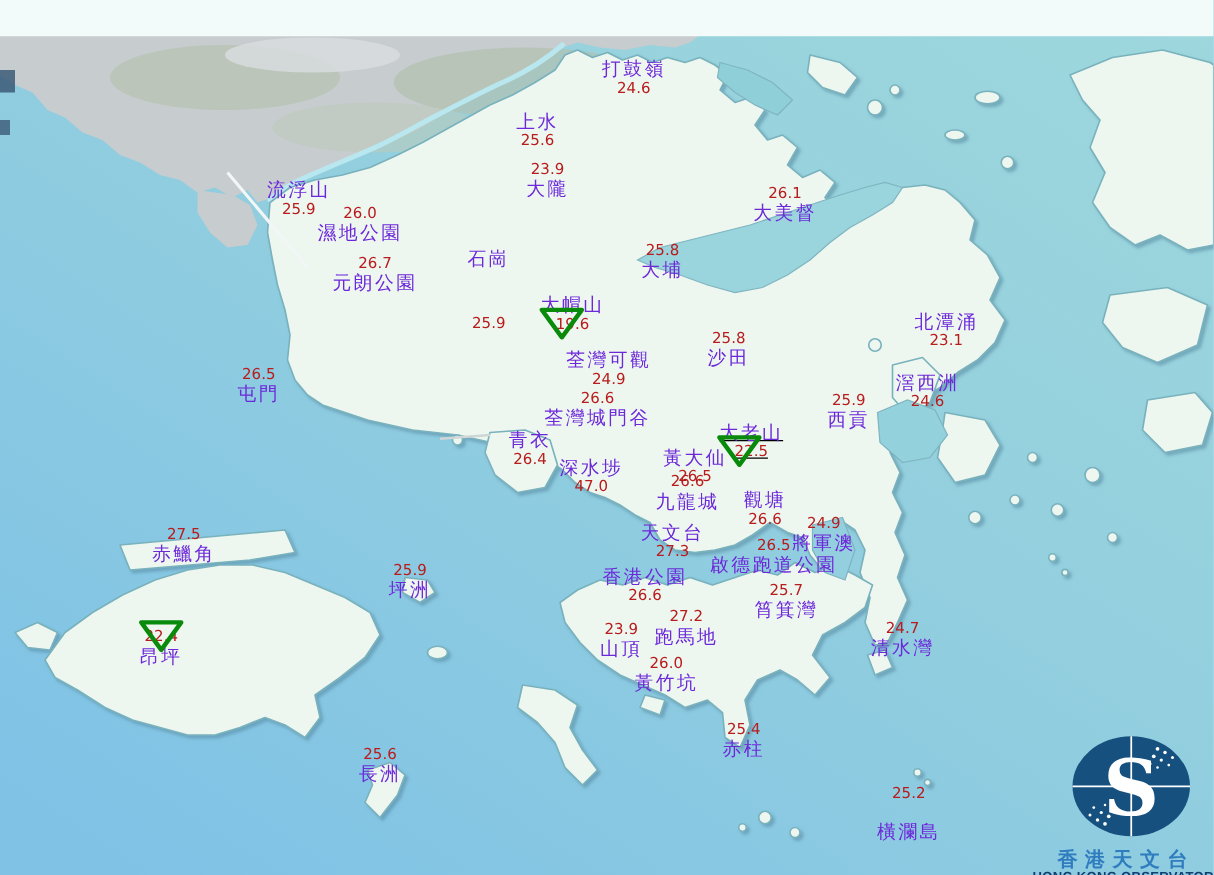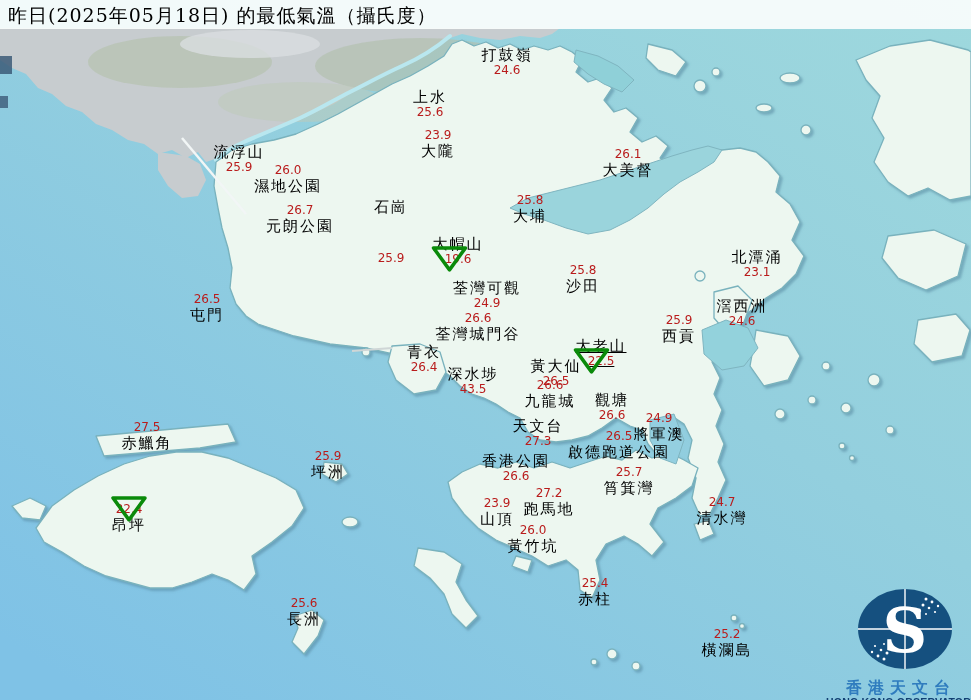--- a/index.html
+++ b/index.html
@@ -9,21 +9,21 @@
   #title-bar{position:absolute;left:0;top:0;width:971px;height:29px;
              background:rgba(250,253,252,0.93);}
   #map-title{position:absolute;left:8px;top:3px;font-family:"DejaVu Serif",serif;
              font-size:19px;color:#000;letter-spacing:1px;white-space:nowrap;}
   .station{position:absolute;transform:translateX(-50%);display:flex;
            flex-direction:column;align-items:center;white-space:nowrap;
            text-align:center;}
   .station .val{display:block;font-family:"DejaVu Sans",sans-serif;font-size:12px;
                 line-height:15px;height:15px;color:#b91c1c;position:relative;}
   .station .nm{display:block;font-family:"DejaVu Serif",serif;font-size:15px;
-               line-height:16px;height:16px;color:#000000;letter-spacing:2px;}
+               line-height:16px;height:16px;color:#6d28d9;letter-spacing:2px;}
   .tri{position:absolute;left:50%;top:50%;pointer-events:none;}
   #logo{position:absolute;left:826px;top:583px;width:150px;text-align:center;}
   #logo-zh{font-family:"DejaVu Serif",serif;font-size:16px;font-weight:bold;
            color:#2f7cbe;letter-spacing:6px;line-height:16px;margin-top:1px;}
   #logo-en{font-family:"Liberation Sans",sans-serif;font-size:10.5px;font-weight:bold;
            color:#123f72;letter-spacing:0.2px;line-height:12px;white-space:nowrap;}
 </style>
 </head>
 <body>
 
@@ -128,21 +128,20 @@
       <path fill="#8fd0d8" d="M576,50 L598,56 L618,66 L634,80 L622,92 L604,84 L588,74 L574,62 Z"></path>
       <path fill="#93d2dc" d="M702,330 L726,320 L748,328 L758,348 L744,366 L722,370 L704,354 Z"></path>
       <path fill="#94cfe0" d="M650,420 L674,414 L684,440 L676,464 L660,458 L650,440 Z"></path>
     </g>
 
     <line x1="182" y1="138" x2="246" y2="214" stroke="#f2f6f6" stroke-width="2.5"></line>
     <line x1="352" y1="351" x2="392" y2="348" stroke="#cfd6d6" stroke-width="2"></line>
   </svg>
 
   <div id="title-bar"></div>
-  <div id="map-title">昨日(2025年05月18日) 的最低氣溫（攝氏度）</div>
 
   <div id="stations">
       <div class="station" style="left: 507px; top: 47px;">
         <span class="nm">打鼓嶺</span>
         <span class="val">24.6</span>
       </div>
       <div class="station" style="left: 430px; top: 89px;">
         <span class="nm">上水</span>
         <span class="val">25.6</span>
       </div>
@@ -213,21 +212,21 @@
       <div class="station" style="left: 679px; top: 313px;">
         <span class="val">25.9</span>
         <span class="nm">西貢</span>
       </div>
       <div class="station" style="left: 424px; top: 344px;">
         <span class="nm">青衣</span>
         <span class="val">26.4</span>
       </div>
       <div class="station" style="left: 473px; top: 366px;">
         <span class="nm">深水埗</span>
-        <span class="val">43.5</span>
+        <span class="val">47.0</span>
       </div>
       <div class="station" style="left: 556px; top: 358px; text-align: center;">
         <span class="nm">黃大仙</span>
         <span class="val">26.5</span>
       </div>
       <div class="station" style="left: 550px; top: 378px;">
         <span class="val">26.6</span>
         <span class="nm">九龍城</span>
       </div>
       <div class="station" style="left: 612px; top: 392px;">
@@ -285,21 +284,21 @@
         <span class="nm">清水灣</span>
       </div>
       <div class="station" style="left: 595px; top: 576px;">
         <span class="val">25.4</span>
         <span class="nm">赤柱</span>
       </div>
       <div class="station" style="left: 304px; top: 596px;">
         <span class="val">25.6</span>
         <span class="nm">長洲</span>
       </div>
-      <div class="station" style="left: 727px; top: 627px;">
+      <div class="station" style="left: 727px; top: 627px; gap: 15px;">
         <span class="val">25.2</span>
         <span class="nm">橫瀾島</span>
       </div>
     </div>
 
   <div id="logo">
     <svg width="150" height="92" viewBox="0 0 150 92">
       <ellipse cx="79" cy="46" rx="47" ry="40" fill="#15507f"></ellipse>
       <line x1="32" y1="46" x2="126" y2="46" stroke="#ffffff" stroke-width="1.4"></line>
       <line x1="79" y1="6" x2="79" y2="86" stroke="#ffffff" stroke-width="1.4"></line>

